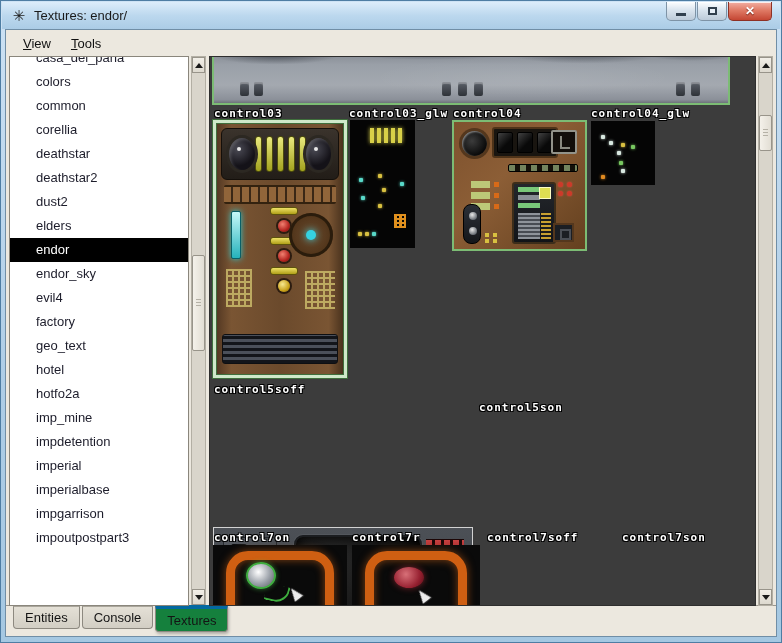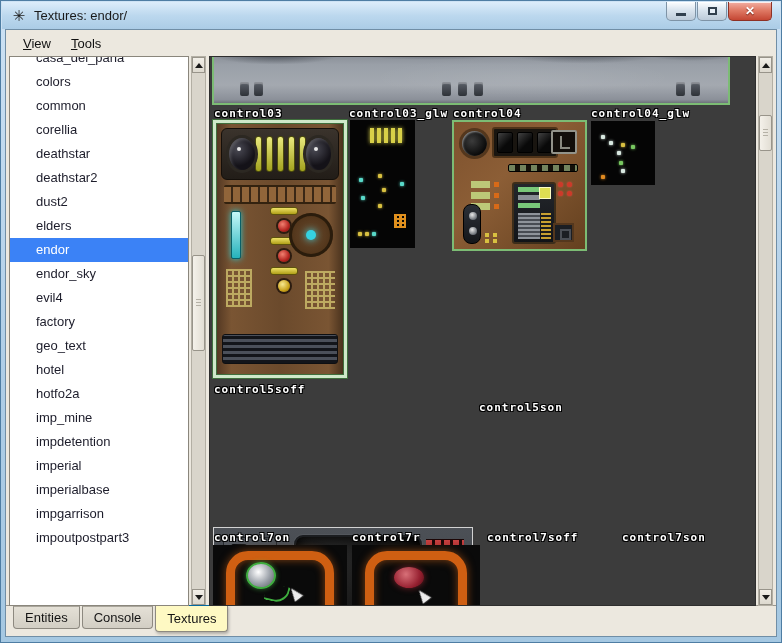--- a/index.html
+++ b/index.html
@@ -49,21 +49,21 @@
   
   .listbox {
     width:180px; height:550px; background:#fff; border:1px solid #8a867c;
     overflow:hidden; position:relative;
   }
   .list-inner { margin-top:-11px; }
   .lrow {
     height:24px; line-height:24px; padding-left:26px; font-size:13px;
     color:#1d1d2b; white-space:nowrap; cursor:default;
   }
-  .lrow.selected { background:#3b82f6; color:#fff; }
+  .lrow.selected { background:#000000; color:#fff; }
 
   
   .sb {
     width:15px; height:550px; display:flex; flex-direction:column;
     background:#d9d5cb; border:1px solid #b3afa4; margin-left:2px;
   }
   .sb.main { margin-left:2px; }
   .sb-btn {
     height:16px; background:linear-gradient(#f2efe8,#ddd9cf);
     border:1px solid #98948a; display:flex; align-items:center; justify-content:center;
@@ -237,21 +237,21 @@
                filter:drop-shadow(1px 1px 0 #333); transform:rotate(-38deg); }
 
   
   .tabs-row { height:30px; background:#ece8df; display:flex; align-items:flex-start; padding-left:7px; }
   .tab {
     height:23px; padding:0 11px; margin-right:2px; font-size:13px; color:#141414;
     display:flex; align-items:center; background:linear-gradient(#e4e0d6,#d2cec4);
     border:1px solid #8d8980; border-top-color:#aaa69c; border-radius:0 0 4px 4px;
   }
   .tab.active {
-    height:27px; background:#fef9c3; border-top:1px solid #0369a1; margin-top:-1px;
+    height:27px; background:#15803d; border-top:4px solid #0369a1; margin-top:-1px;
     box-shadow:1px 2px 3px rgba(0,0,0,.25);
   }
 </style>
 </head>
 <body>
 
 <div class="window">
 
   <div class="titlebar">
     <div class="app-icon">✳</div>

